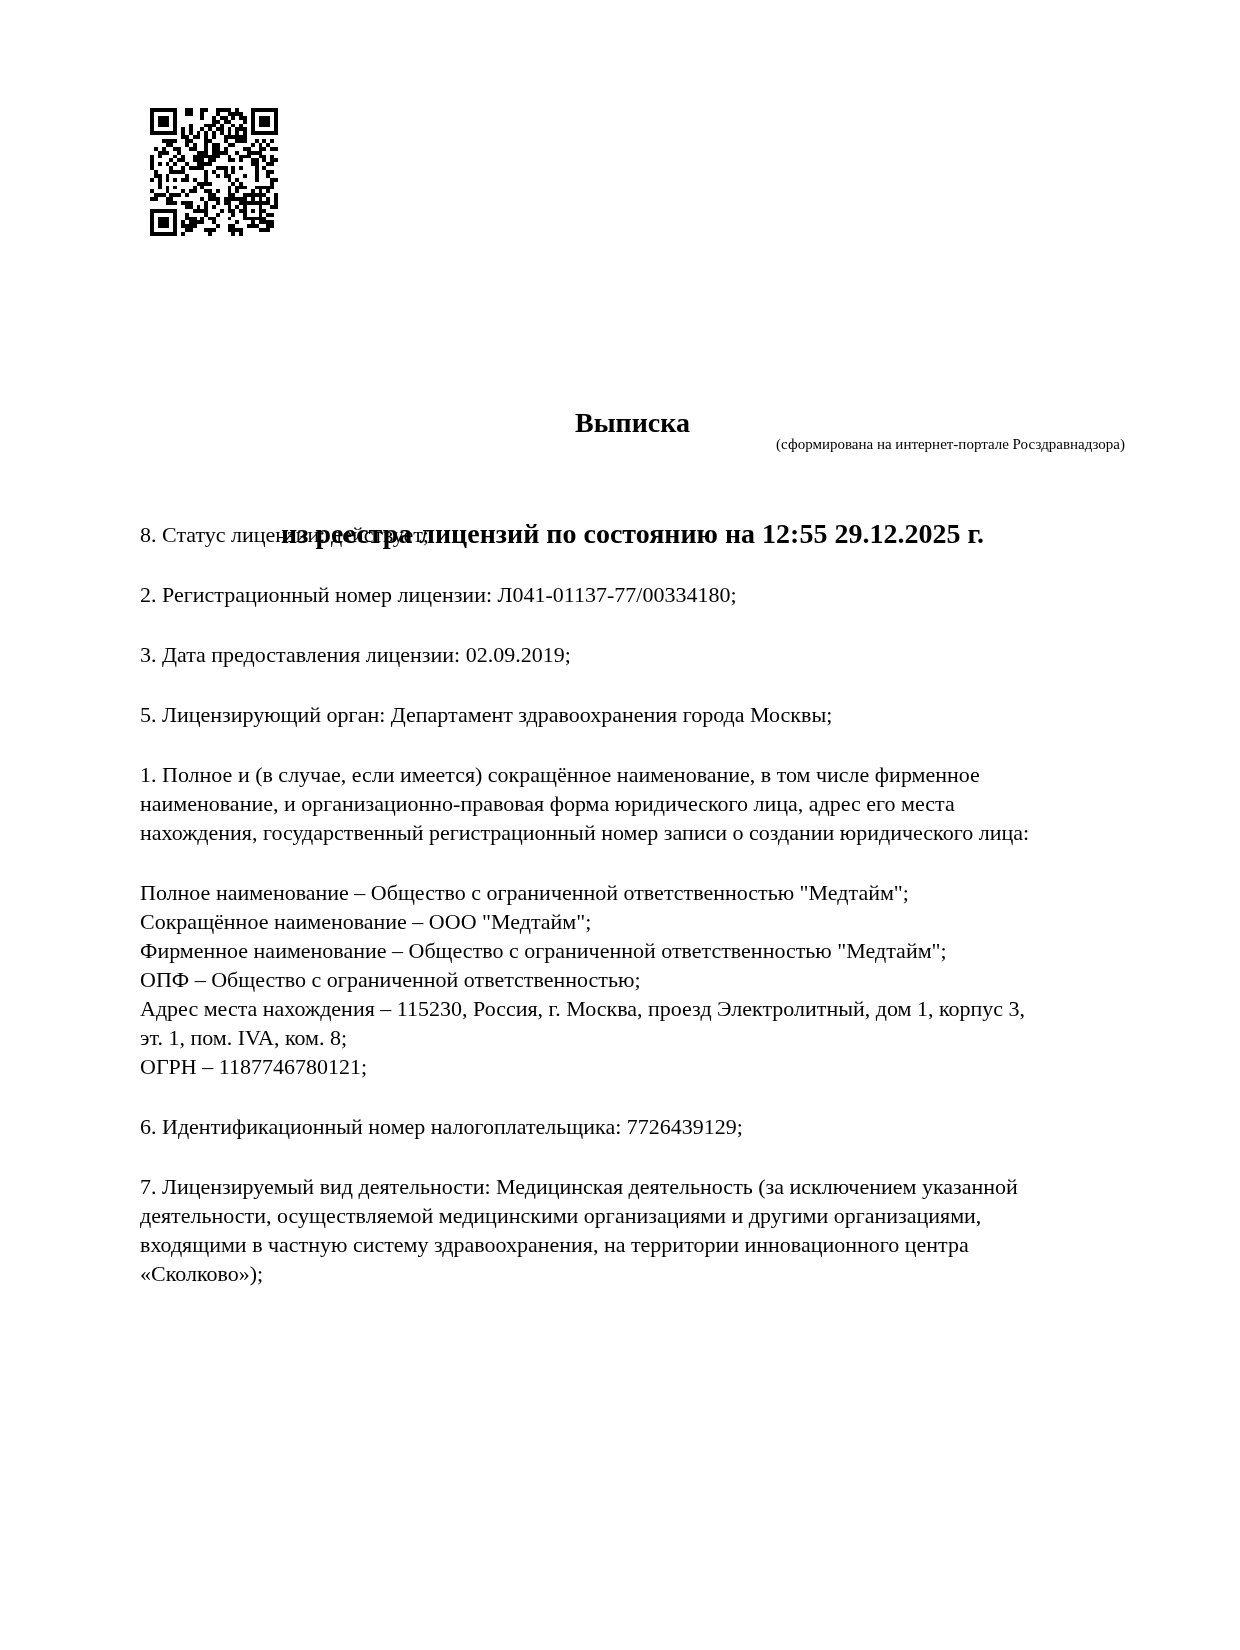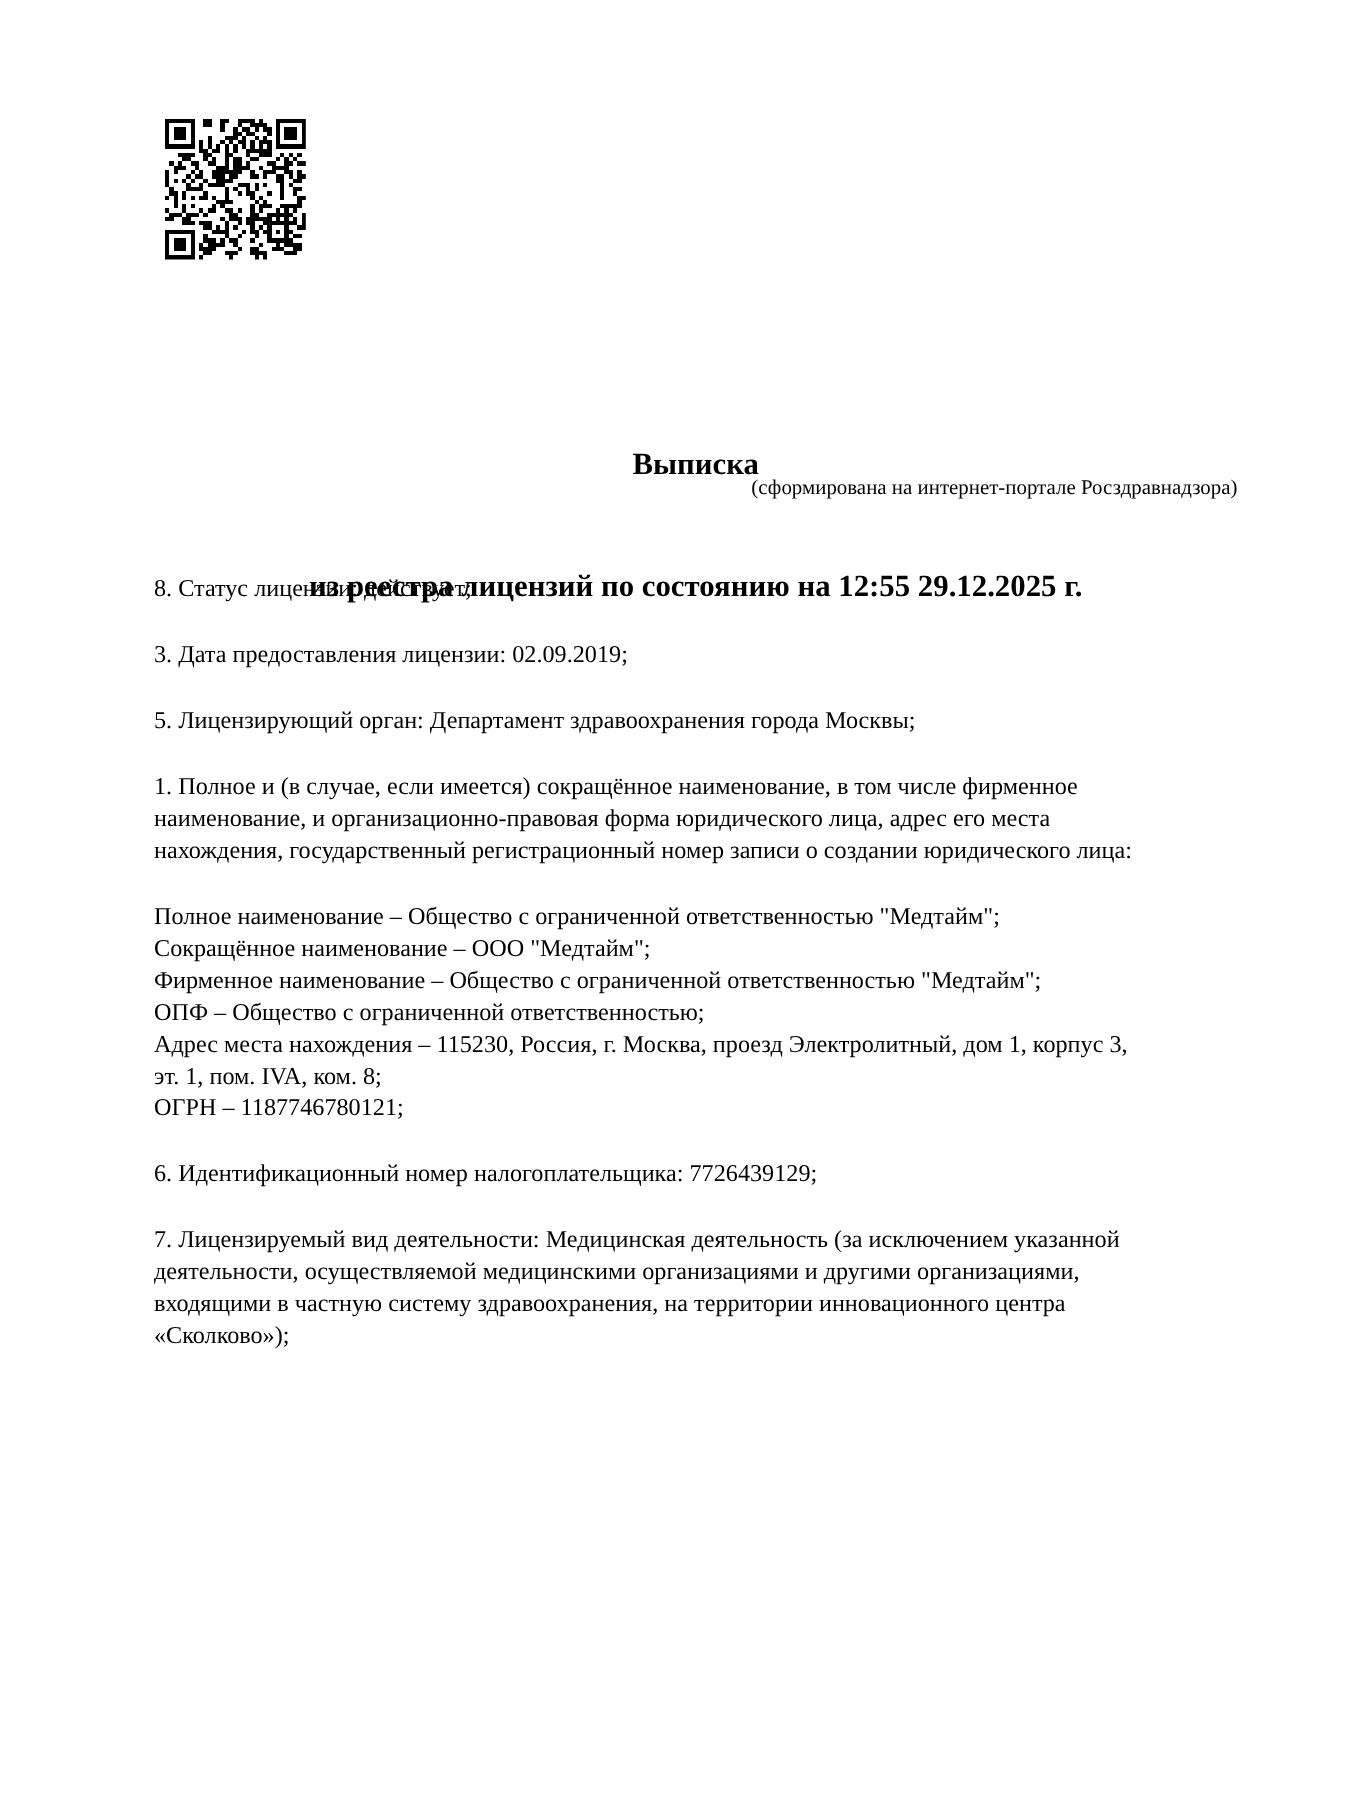--- a/index.html
+++ b/index.html
@@ -33,21 +33,21 @@
     font-size: 28px;
     line-height: 37px;
     white-space: pre;
   }
   .subtitle {
     position: absolute;
     left: 140px;
     top: 432px;
     width: 985px;
     text-align: right;
-    font-size: 19px;
+    font-size: 15px;
     line-height: 24px;
     white-space: pre;
   }
   .body-text {
     position: absolute;
     left: 140px;
     top: 520px;
     width: 1005px;
     font-size: 22px;
     line-height: 29px;
@@ -564,20 +564,21 @@
 
   <div class="title-block">
     <div>Выписка</div>
     <div>из реестра лицензий по состоянию на 12:55 29.12.2025 г.</div>
   </div>
 
   <div class="subtitle">(сформирована на интернет-портале Росздравнадзора)</div>
 
   <div class="body-text">
     <div class="para">8. Статус лицензии: действует;</div>
+    <div class="para">2. Регистрационный номер лицензии: Л041-01137-77/00334180;</div>
     <div class="para">3. Дата предоставления лицензии: 02.09.2019;</div>
     <div class="para">5. Лицензирующий орган: Департамент здравоохранения города Москвы;</div>
     <div class="para">1. Полное и (в случае, если имеется) сокращённое наименование, в том числе фирменное
 наименование, и организационно-правовая форма юридического лица, адрес его места
 нахождения, государственный регистрационный номер записи о создании юридического лица:</div>
     <div class="para">Полное наименование – Общество с ограниченной ответственностью "Медтайм";
 Сокращённое наименование – ООО "Медтайм";
 Фирменное наименование – Общество с ограниченной ответственностью "Медтайм";
 ОПФ – Общество с ограниченной ответственностью;
 Адрес места нахождения – 115230, Россия, г. Москва, проезд Электролитный, дом 1, корпус 3,

